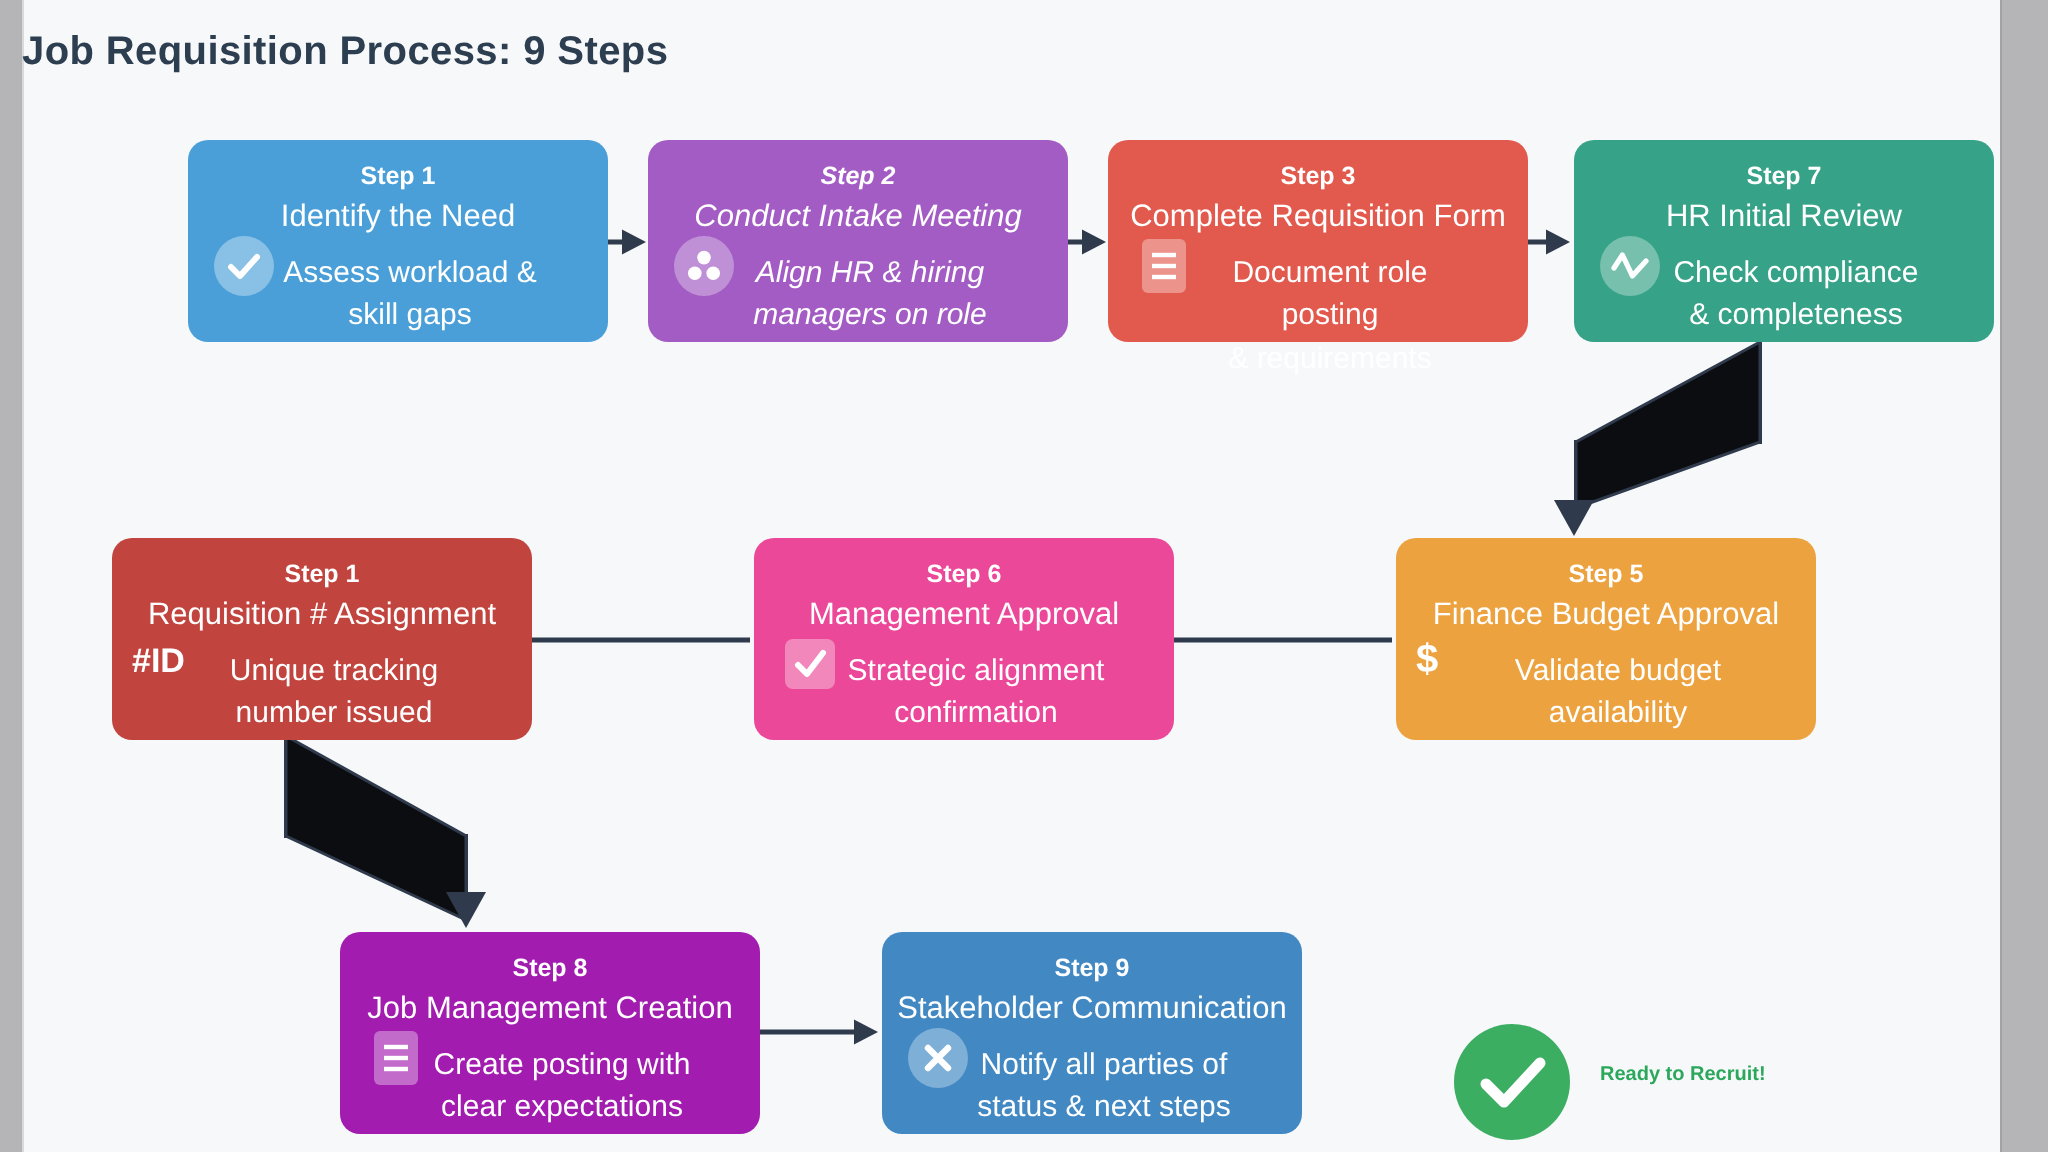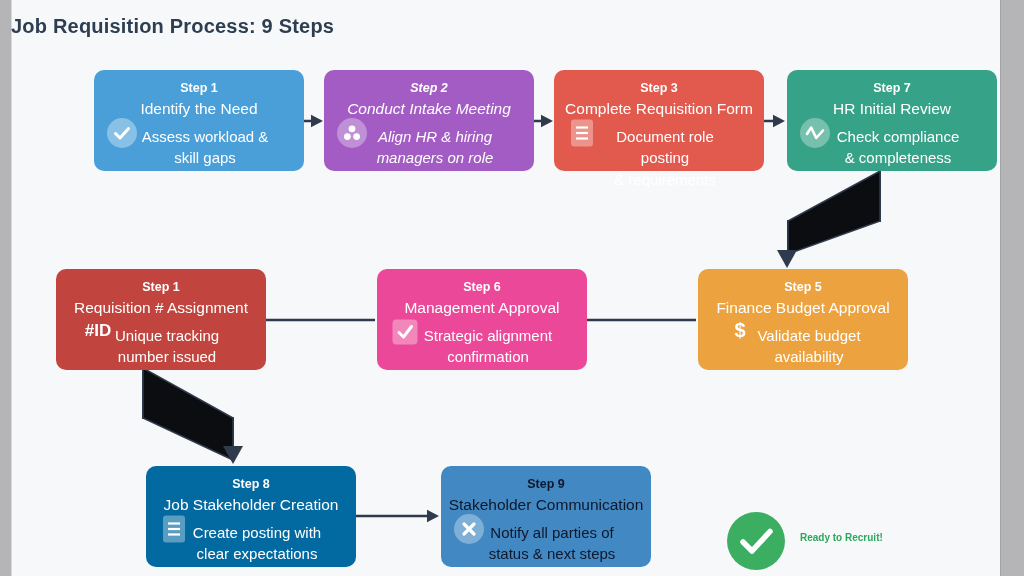--- a/index.html
+++ b/index.html
@@ -27,21 +27,21 @@
     position:absolute;width:210px;height:101px;border-radius:10px;z-index:2;
     color:#fff;text-align:center;box-sizing:border-box;
   }
   .s1{left:94px;top:70px;}  .s2{left:324px;top:70px;font-style:italic;} .s3{left:554px;top:70px;} .s4{left:787px;top:70px;}
   .s5{left:698px;top:269px;}.s6{left:377px;top:269px;}.s7{left:56px;top:269px;}
   .s8{left:146px;top:466px;}.s9{left:441px;top:466px;}
 
   .step-label{margin-top:11px;font-size:12.5px;font-weight:bold;}
   .step-title{margin-top:5px;font-size:15.5px;font-weight:400;white-space:nowrap;}
   .step-icon{position:absolute;left:13px;top:48px;width:30px;height:30px;}
-  .step-icon-text{position:absolute;left:24px;top:52px;width:36px;font-weight:bold;font-size:17px;text-align:center;}
+  .step-icon-text{position:absolute;left:10px;top:52px;width:36px;font-weight:bold;font-size:17px;text-align:left;}
   .s5 .step-icon-text{font-size:20px;top:50px;}
   .step-desc{
     position:absolute;left:38px;right:26px;top:56px;
     font-size:15px;font-weight:500;line-height:1.42;
   }
 
   .badge{position:absolute;left:727px;top:512px;z-index:2;}
   .badge-circle{width:58px;height:58px;border-radius:50%;}
   .badge-label{
     position:absolute;left:73px;top:20px;white-space:nowrap;
@@ -185,38 +185,38 @@
 <div class="step-box s7" style="background: rgb(193, 69, 62); color: rgb(255, 255, 255);">
   <div class="step-label">Step 1</div>
   <div class="step-title">Requisition # Assignment</div>
   <span class="step-icon-text">#ID</span>
   <div class="step-desc">
     <div>Unique tracking</div>
       <div>number issued</div>
   </div>
 </div>
 
-<div class="step-box s8" style="background: #0369a1; color: rgb(255, 255, 255);">
+<div class="step-box s8" style="background: #a21caf; color: rgb(255, 255, 255); margin-left: 24px;">
   <div class="step-label">Step 8</div>
-  <div class="step-title">Job Stakeholder Creation</div>
+  <div class="step-title">Job Management Creation</div>
   <span class="step-icon">
     <svg width="30" height="30" viewBox="0 0 30 30">
         <rect x="4" y="1.5" width="22" height="27" rx="3" fill="rgba(255,255,255,0.35)"></rect>
         <line x1="9" y1="9.5" x2="21" y2="9.5" stroke="#fff" stroke-width="2.2"></line>
         <line x1="9" y1="15" x2="21" y2="15" stroke="#fff" stroke-width="2.2"></line>
         <line x1="9" y1="20.5" x2="21" y2="20.5" stroke="#fff" stroke-width="2.2"></line>
       </svg>
   </span>
   <div class="step-desc">
     <div>Create posting with</div>
       <div>clear expectations</div>
   </div>
 </div>
 
-<div class="step-box s9" style="background: rgb(66, 137, 196); color: #0f172a;">
+<div class="step-box s9" style="background: rgb(66, 137, 196); color: #ffffff;">
   <div class="step-label">Step 9</div>
   <div class="step-title">Stakeholder Communication</div>
   <span class="step-icon">
     <svg width="30" height="30" viewBox="0 0 30 30">
         <circle cx="15" cy="15" r="15" fill="rgba(255,255,255,0.32)"></circle>
         <path d="M10 10 L20 20 M20 10 L10 20" stroke="#fff" stroke-width="3.2" stroke-linecap="round"></path>
       </svg>
   </span>
   <div class="step-desc">
     <div>Notify all parties of</div>

